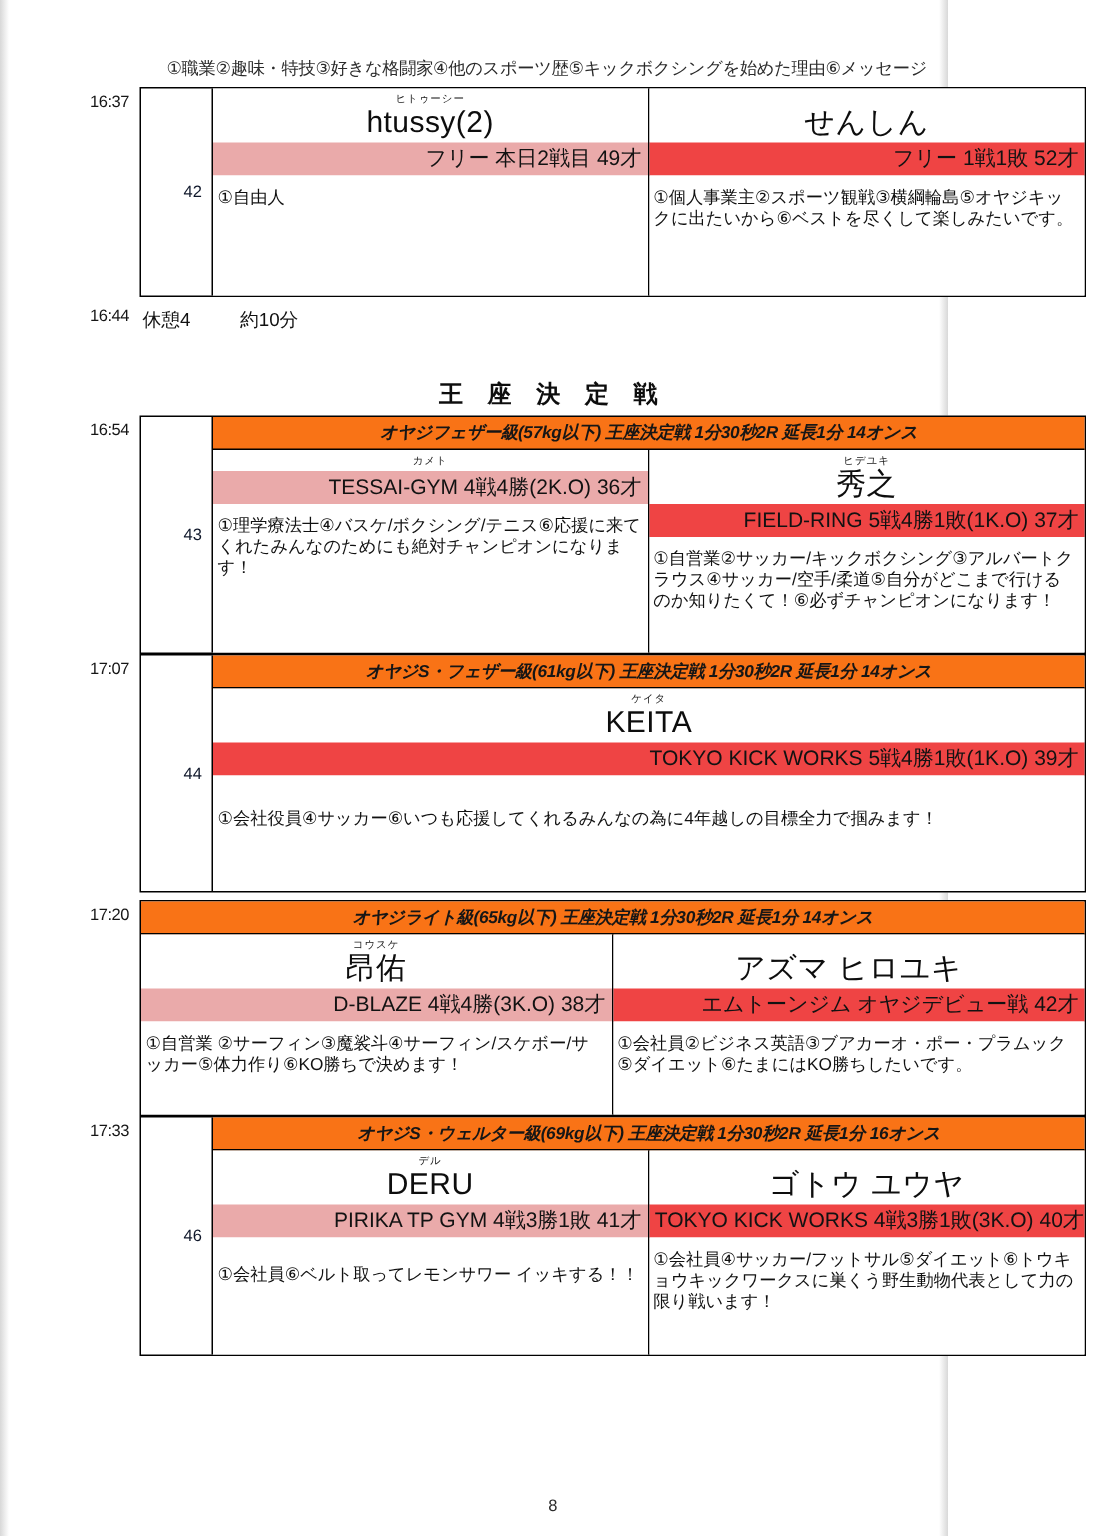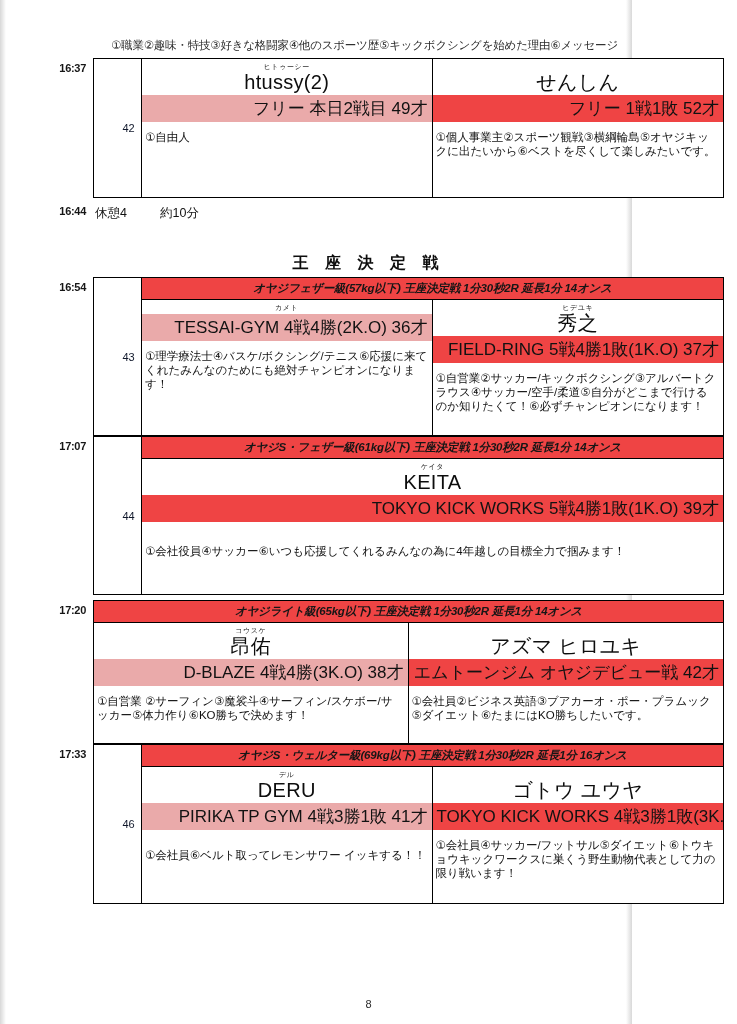--- a/index.html
+++ b/index.html
@@ -33,21 +33,21 @@
     text-align: right;
     font-size: 11.5px;
     letter-spacing: -0.2px;
     color: #2b2b2b;
     white-space: nowrap;
   }
 
   .time-label {
     position: absolute;
     font-size: 11px;
-    font-weight: 700;
+    font-weight: 400;
     color: #161616;
     letter-spacing: -0.3px;
     width: 46px;
     text-align: right;
   }
 
   .bout-wrap {
     position: absolute;
     left: 93px;
     width: 631px;
@@ -82,21 +82,21 @@
     font-size: 11.5px;
     font-style: italic;
     font-weight: 700;
     letter-spacing: -0.2px;
     padding: 3px 0 3px 0;
     border-bottom: 1.6px solid #000;
     color: #161616;
     white-space: nowrap;
   }
   .class-bar.gold  { background: #fbd77f; }
-  .class-bar.green { background: #ef4444; }
+  .class-bar.green { background: #f97316; }
 
   .fighters {
     display: flex;
     flex: 1 1 auto;
     min-height: 0;
   }
 
   .corner {
     flex: 1 1 50%;
     min-width: 0;
@@ -121,21 +121,21 @@
   }
   .fighter-name {
     font-size: 20px;
     line-height: 1.08;
     letter-spacing: 0.3px;
     color: #0d0d0d;
     white-space: nowrap;
   }
 
   .record-bar {
-    font-size: 17px;
+    font-size: 14px;
     padding: 2px 4px 2px 4px;
     color: #121212;
     white-space: nowrap;
     overflow: hidden;
   }
   .record-bar.red  { background: #eaaaaa; text-align: right; }
   .record-bar.blue { background: #ef4444; text-align: right; }
 
   .profile {
     flex: 1 1 auto;

